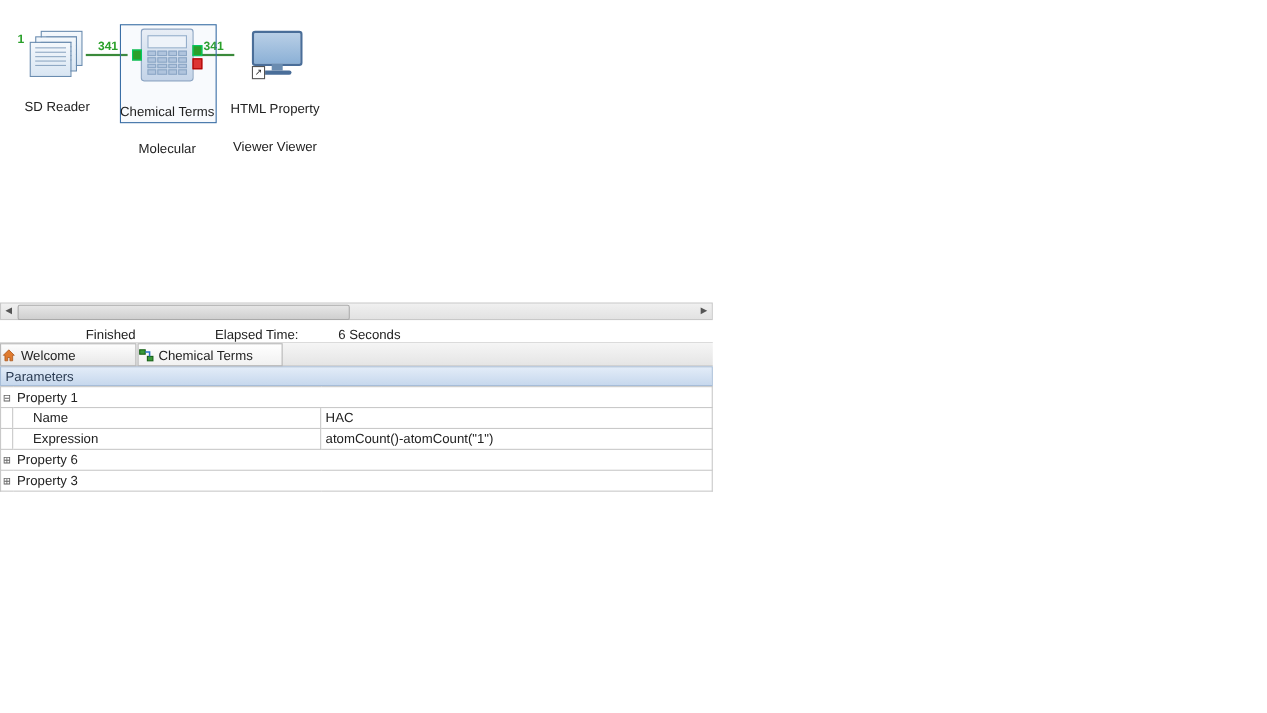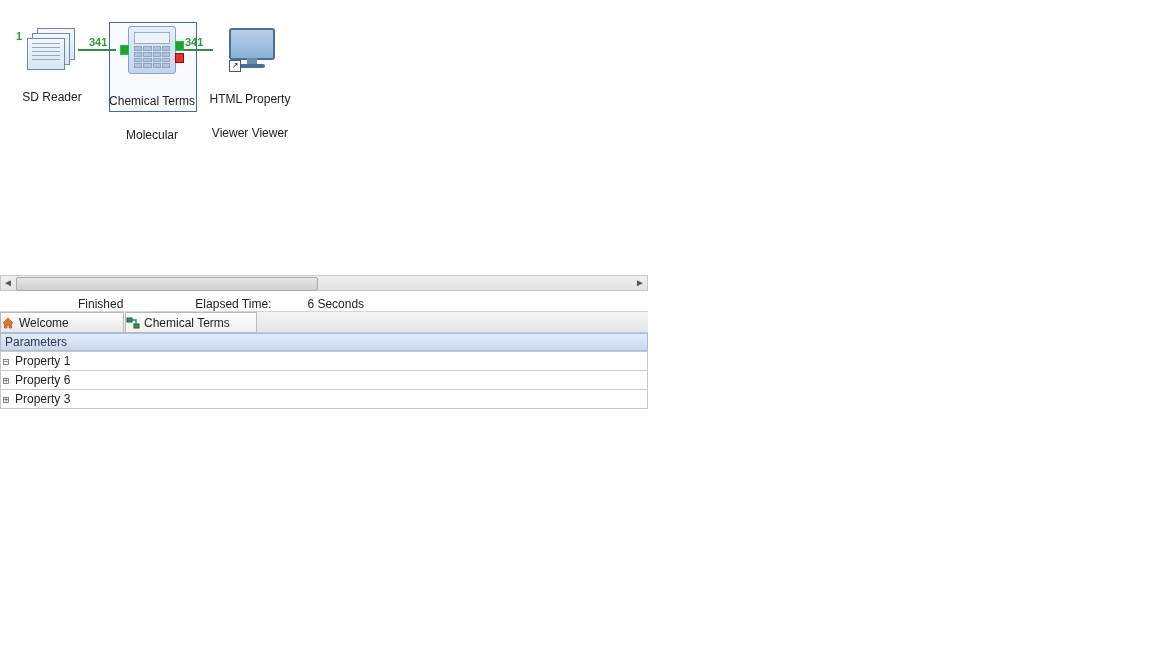--- a/index.html
+++ b/index.html
@@ -166,20 +166,30 @@
 
 <div class="params-hdr">Parameters</div>
 
 <table class="prop-table">
   <tbody>
       <tr>
     <td class="tree">⊟</td>
     <td class="full" colspan="2">Property 1</td>
   </tr>
   <tr>
+    <td class="tree"></td>
+    <td class="k sub">Name</td>
+    <td>HAC</td>
+  </tr>
+  <tr>
+    <td class="tree"></td>
+    <td class="k sub">Expression</td>
+    <td>atomCount()-atomCount("1")</td>
+  </tr>
+  <tr>
     <td class="tree">⊞</td>
     <td class="full" colspan="2">Property 6</td>
   </tr>
   <tr>
     <td class="tree">⊞</td>
     <td class="full" colspan="2">Property 3</td>
   </tr>
 </tbody>
   </table>
 

